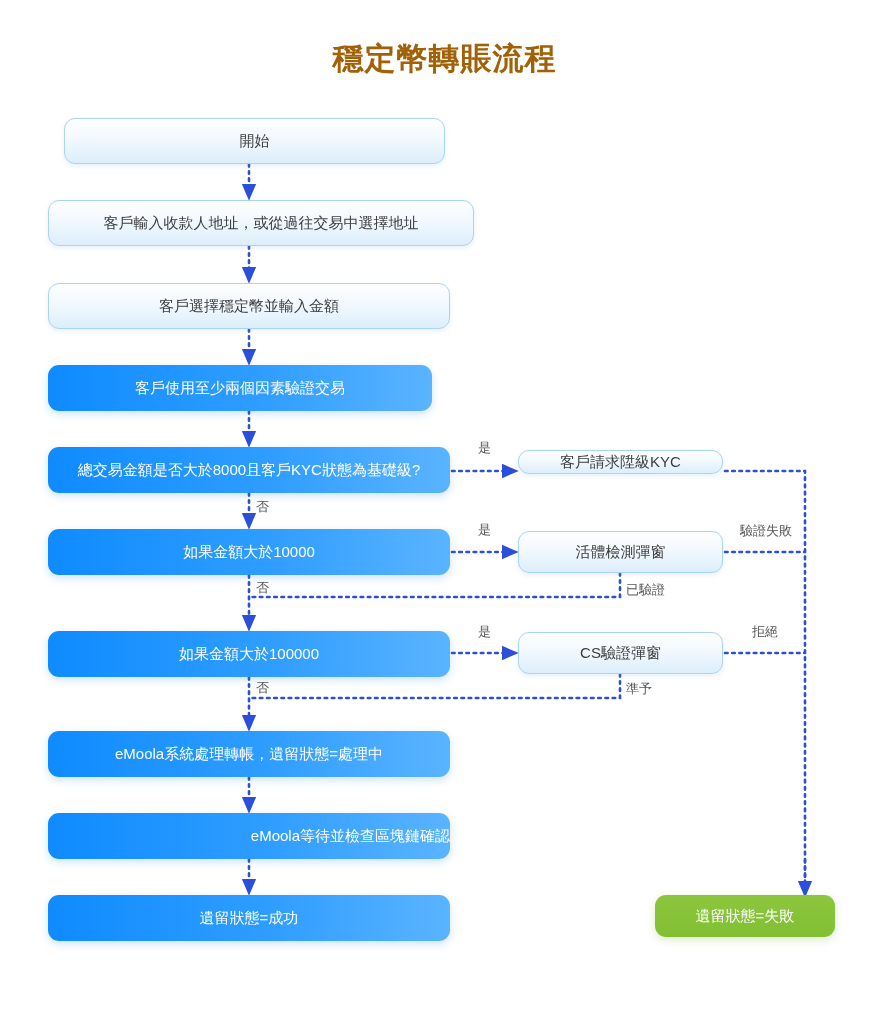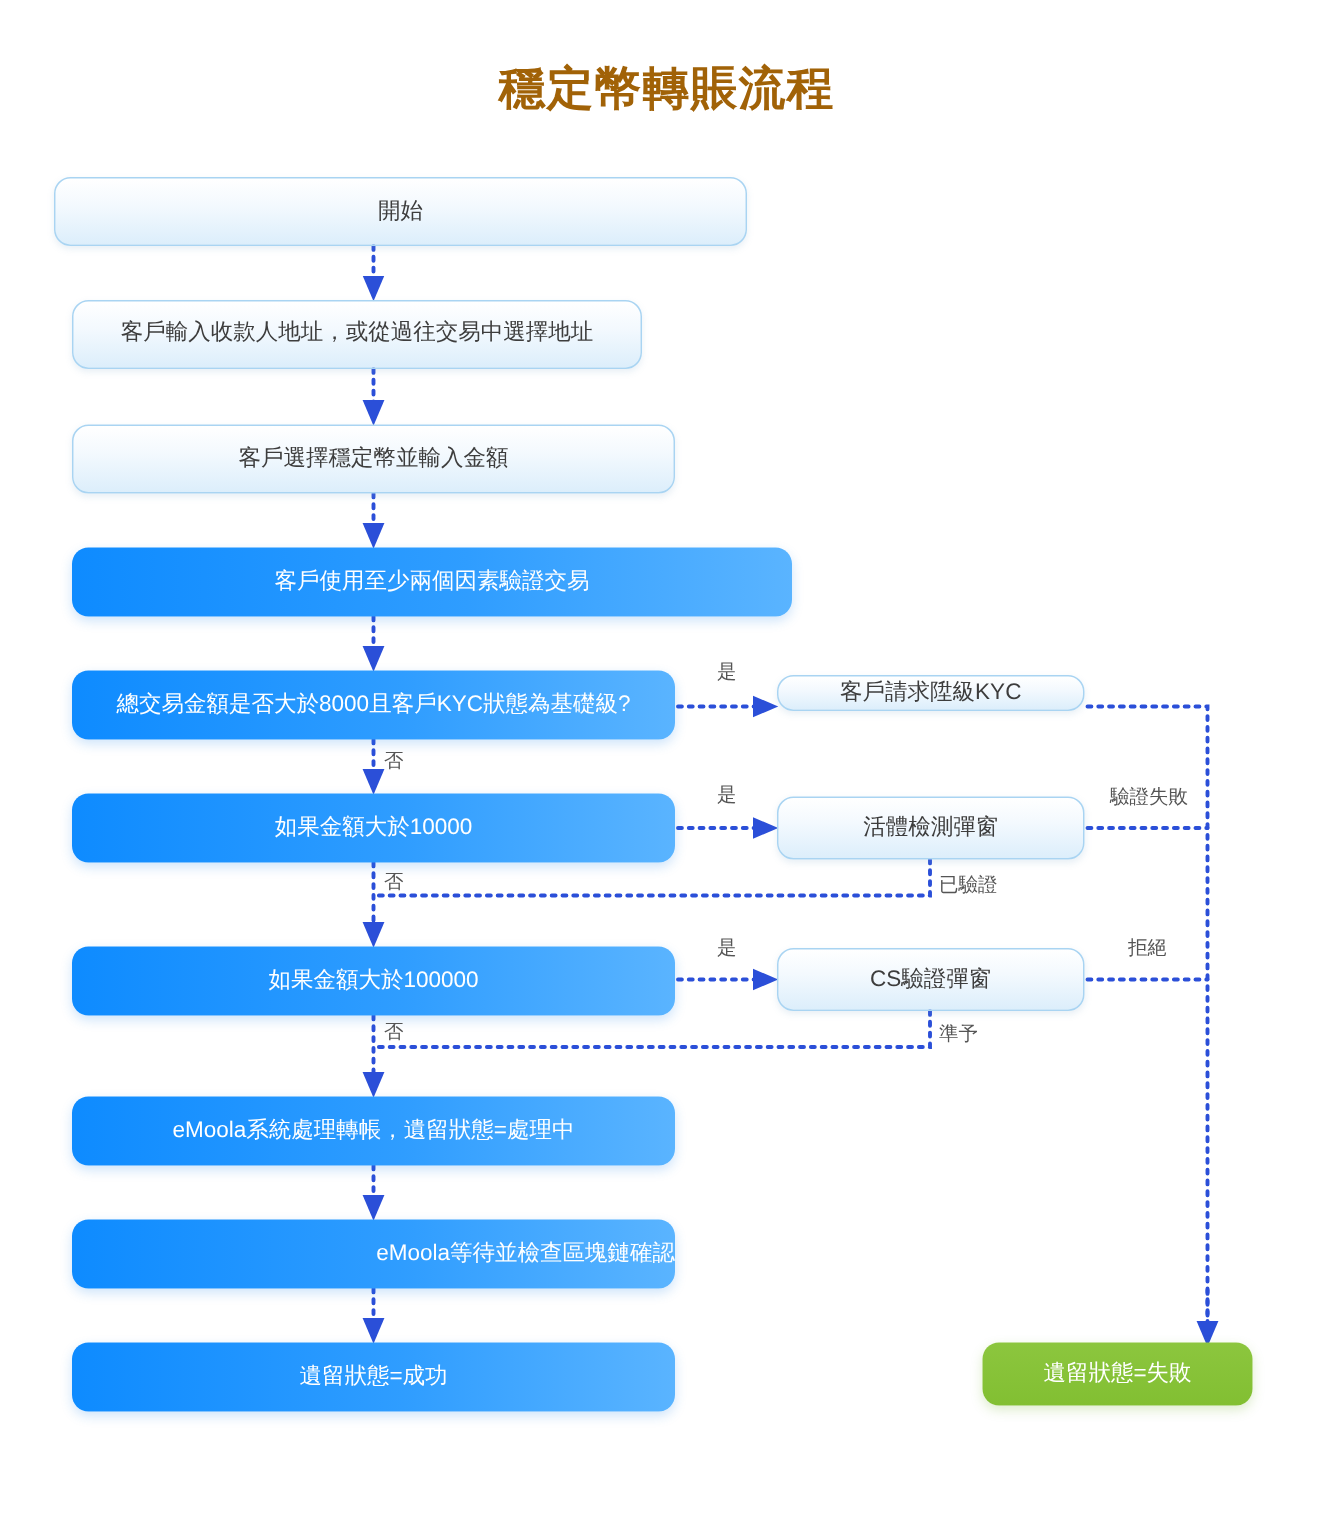--- a/index.html
+++ b/index.html
@@ -110,30 +110,30 @@
       <polyline points="620,674 620,698 252,698"></polyline>
 
       <polyline points="725,471 805,471 805,887"></polyline>
       <line x1="725" y1="552" x2="805" y2="552"></line>
       <line x1="725" y1="653" x2="805" y2="653"></line>
       <line x1="805" y1="860" x2="805" y2="889" marker-end="url(#arrow)"></line>
     </g>
   </svg>
 
   <div id="nodes">
-      <div class="node light" style="left: 36px; top: 118px; width: 462px; height: 46px;">
+      <div class="node light" style="left: 64px; top: 118px; width: 381px; height: 46px;">
         <span>開始</span>
       </div>
-      <div class="node light" style="left: 48px; top: 200px; width: 380px; height: 46px; font-family: Liberation Mono, monospace;">
+      <div class="node light" style="left: 48px; top: 200px; width: 426px; height: 46px;">
         <span>客戶輸入收款人地址，或從過往交易中選擇地址</span>
       </div>
       <div class="node light" style="left: 48px; top: 283px; width: 402px; height: 46px;">
         <span>客戶選擇穩定幣並輸入金額</span>
       </div>
-      <div class="node blue" style="left: 48px; top: 365px; width: 480px; height: 46px;">
+      <div class="node blue" style="left: 48px; top: 365px; width: 384px; height: 46px;">
         <span>客戶使用至少兩個因素驗證交易</span>
       </div>
       <div class="node blue" style="left: 48px; top: 447px; width: 402px; height: 46px;">
         <span>總交易金額是否大於8000且客戶KYC狀態為基礎級?</span>
       </div>
       <div class="node blue" style="left: 48px; top: 529px; width: 402px; height: 46px;">
         <span>如果金額大於10000</span>
       </div>
       <div class="node blue" style="left: 48px; top: 631px; width: 402px; height: 46px;">
         <span>如果金額大於100000</span>

